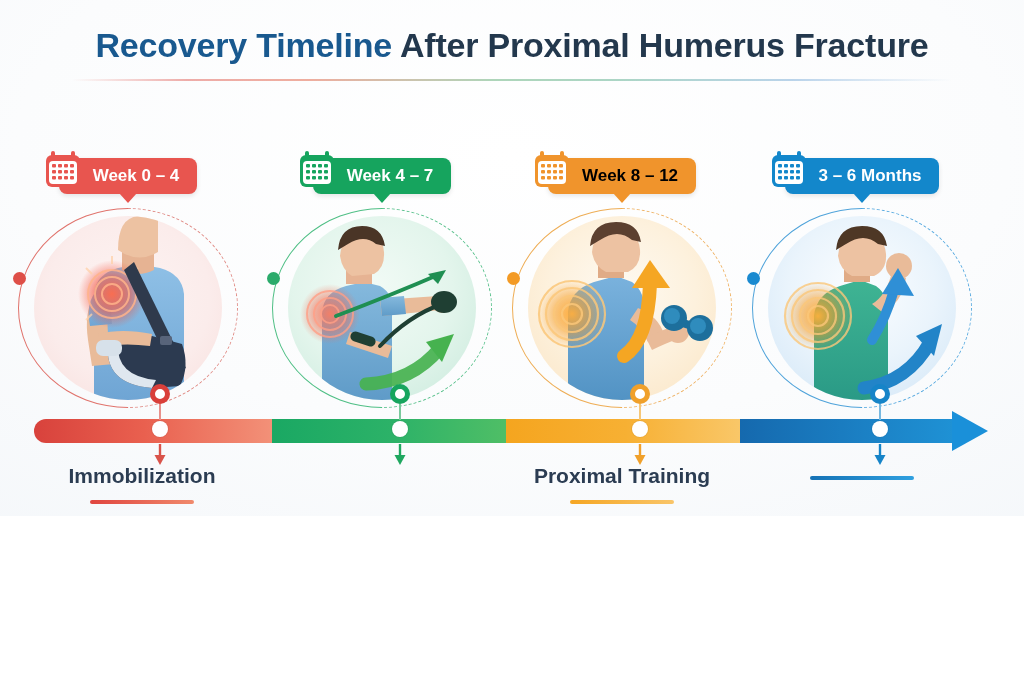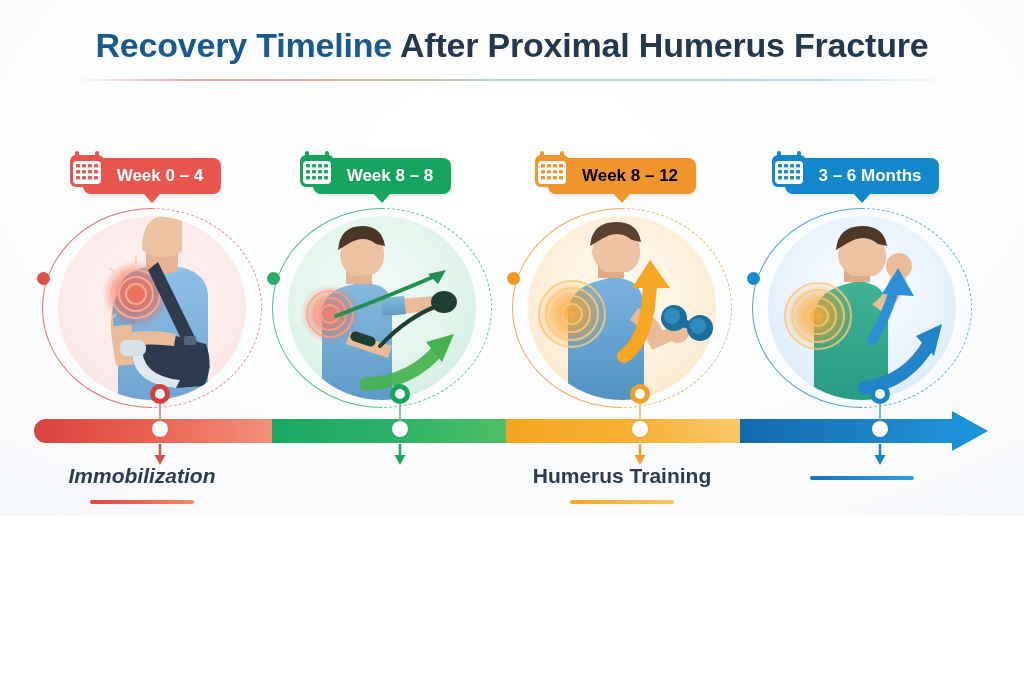--- a/index.html
+++ b/index.html
@@ -54,21 +54,21 @@
   .stages {
     position: absolute;
     top: 146px; left: 0; width: 1024px; height: 380px;
   }
   .stage {
     position: absolute;
     top: 0;
     width: 256px;
     height: 380px;
   }
-  .stage.s0 { left: 24px; text-align: center; }
+  .stage.s0 { left: 0; text-align: center; }
   .stage.s1 { left: 254px; }
   .stage.s2 { left: 494px; }
   .stage.s3 { left: 734px; }
 
   
   .badge-wrap {
     position: absolute;
     top: 12px; left: 0; width: 256px;
     display: flex;
     justify-content: center;
@@ -206,21 +206,21 @@
     width: 14px; height: 22px;
   }
 
   
   .caption {
     position: absolute;
     top: 464px;
     width: 256px;
     text-align: center;
   }
-  .caption.c0 { left: 14px; font-style: italic; }
+  .caption.c0 { left: 14px; }
   .caption.c1 { left: 254px; }
   .caption.c2 { left: 494px; }
   .caption.c3 { left: 734px; }
   .caption-text {
     font-size: 21px;
     font-weight: 600;
     color: #2b3c52;
     white-space: nowrap;
   }
   .caption-rule {
@@ -367,21 +367,21 @@
                 <rect x="15" y="21" width="4" height="3.4" rx="1"></rect>
                 <rect x="21" y="21" width="4" height="3.4" rx="1"></rect>
                 <rect x="27" y="21" width="4" height="3.4" rx="1"></rect>
                 <rect x="9" y="27" width="4" height="3.4" rx="1"></rect>
                 <rect x="15" y="27" width="4" height="3.4" rx="1"></rect>
                 <rect x="21" y="27" width="4" height="3.4" rx="1"></rect>
                 <rect x="27" y="27" width="4" height="3.4" rx="1"></rect>
               </g>
             </svg>
           </span>
-          <span class="badge-label" style="color:#fff">Week 8 – 8</span>
+          <span class="badge-label" style="color:#fff">Week 4 – 7</span>
         </div>
       </div>
 
       <div class="circle-wrap">
         <div class="orbit orbit-solid" style="border-color:#4fbf85;"></div>
         <div class="orbit orbit-dash" style="border-color:#5cc28e;"></div>
         <div class="orbit-dot" style="background:#2bab6b;"></div>
         <div class="disc">
           <svg viewBox="0 0 188 184" width="188" height="184">
             <defs>
@@ -679,21 +679,21 @@
         </svg>
       </div>
     </div>
   </div>
 
   <div class="caption c0">
     <div class="caption-text">Immobilization</div>
     <div class="caption-rule" style="background:linear-gradient(90deg,#e0453f,#f08a6c);"></div>
   </div>
   <div class="caption c2">
-    <div class="caption-text">Humerus Training</div>
+    <div class="caption-text">Proximal Training</div>
     <div class="caption-rule" style="background:linear-gradient(90deg,#f5a623,#f9c569);"></div>
   </div>
   <div class="caption c3">
     <div class="caption-rule" style="background:linear-gradient(90deg,#1572b5,#2fa0e0);"></div>
   </div>
 
   <div class="bottom-row">
 
     <div class="bfig b0">
       <svg viewBox="0 0 256 167" width="256" height="167">

